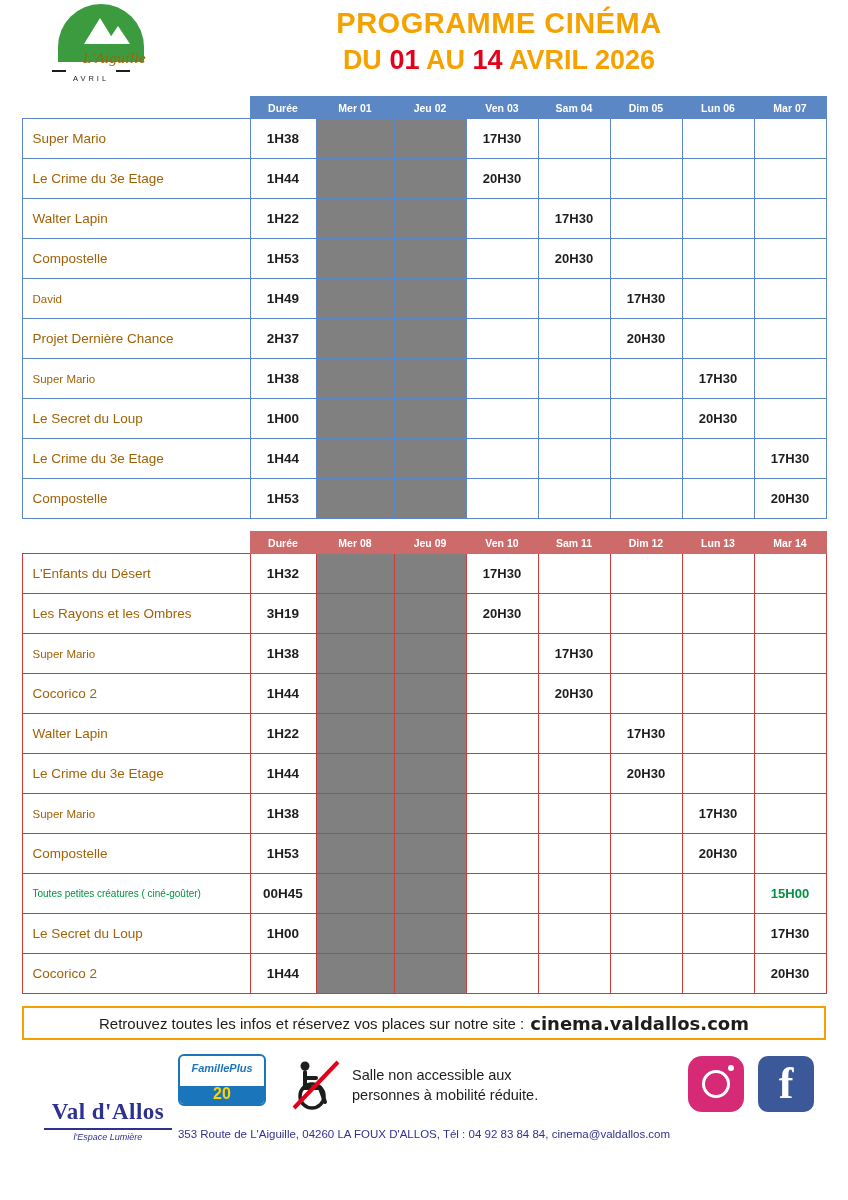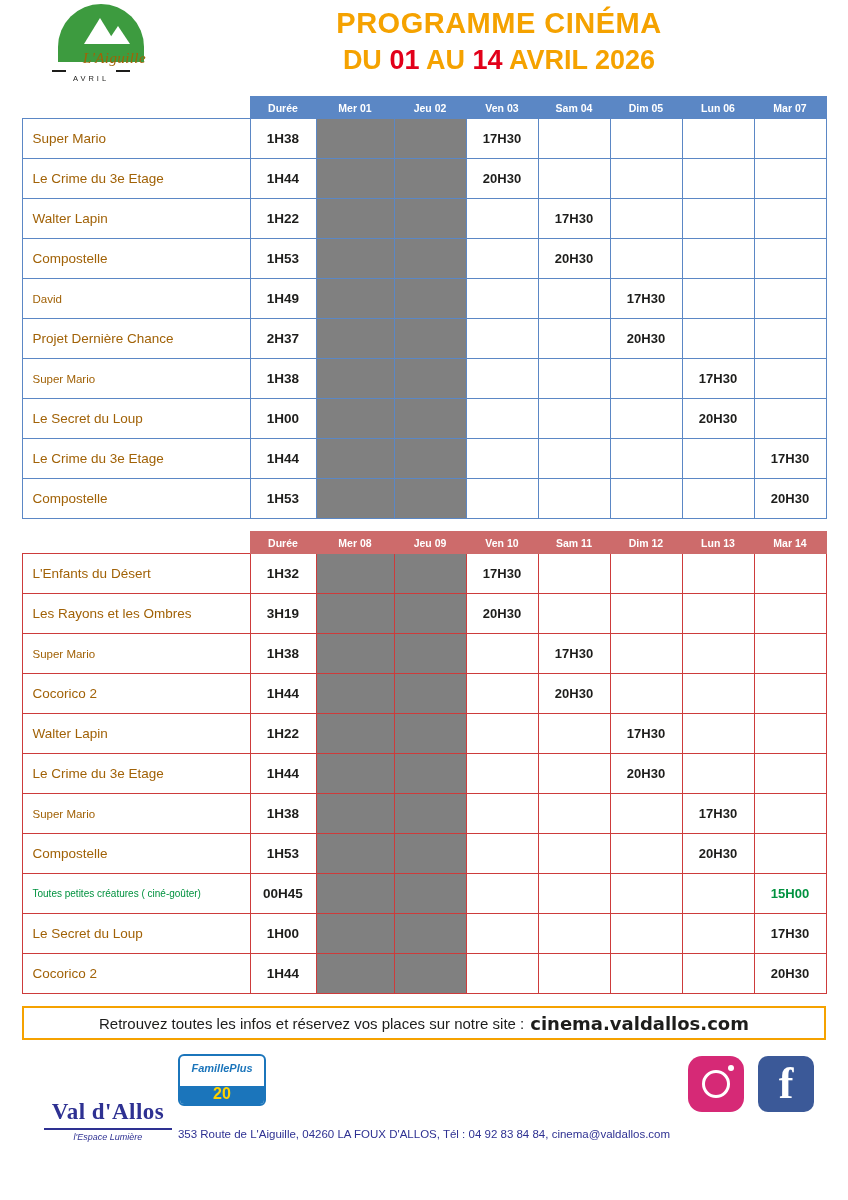--- a/index.html
+++ b/index.html
@@ -642,20 +642,35 @@
     </div>
 
     <div class="fplus">
       <div class="fplus-badge">
         <div class="fplus-txt">FamillePlus</div>
         <div class="fplus-wave"></div>
         <div class="fplus-year">20</div>
       </div>
     </div>
 
+    <div class="access">
+      <div class="wheel">
+        <svg width="48" height="54" viewBox="0 0 48 54">
+          <circle cx="13" cy="8" r="4.5" fill="#1d1d1b"></circle>
+          <path d="M13 14 L13 30 L28 30 L33 44" stroke="#1d1d1b" stroke-width="4" fill="none" stroke-linecap="round"></path>
+          <path d="M13 20 L24 20" stroke="#1d1d1b" stroke-width="4" stroke-linecap="round"></path>
+          <circle cx="20" cy="38" r="12" stroke="#1d1d1b" stroke-width="3.5" fill="none"></circle>
+          <line x1="2" y1="50" x2="46" y2="4" stroke="#e2001a" stroke-width="4"></line>
+        </svg>
+      </div>
+      <div>
+        <div class="access-text">Salle non accessible aux</div>
+        <div class="access-text">personnes à mobilité réduite.</div>
+      </div>
+    </div>
 
     <div class="social">
       <div class="ig">
         <div class="ring"></div>
         <div class="dot"></div>
       </div>
       <div class="fb">
         <div class="f">f</div>
       </div>
     </div>

